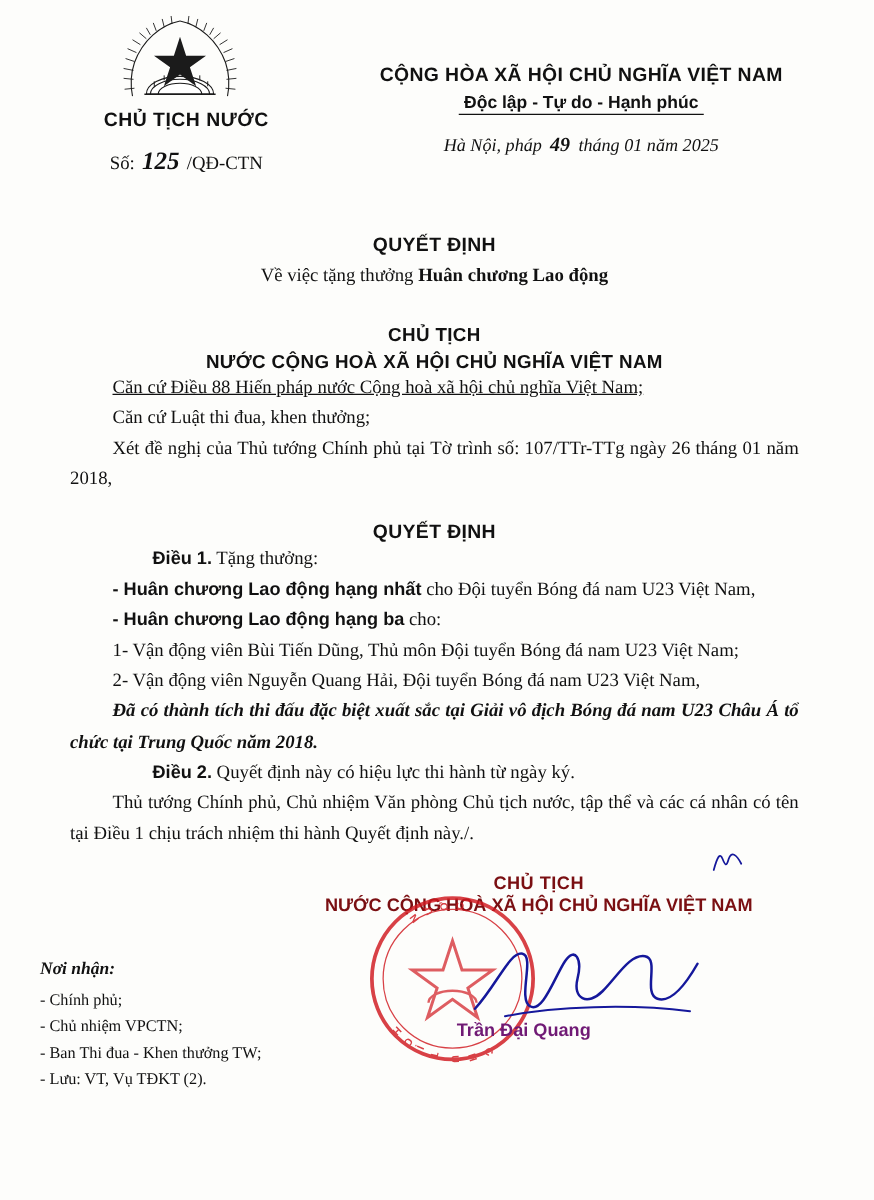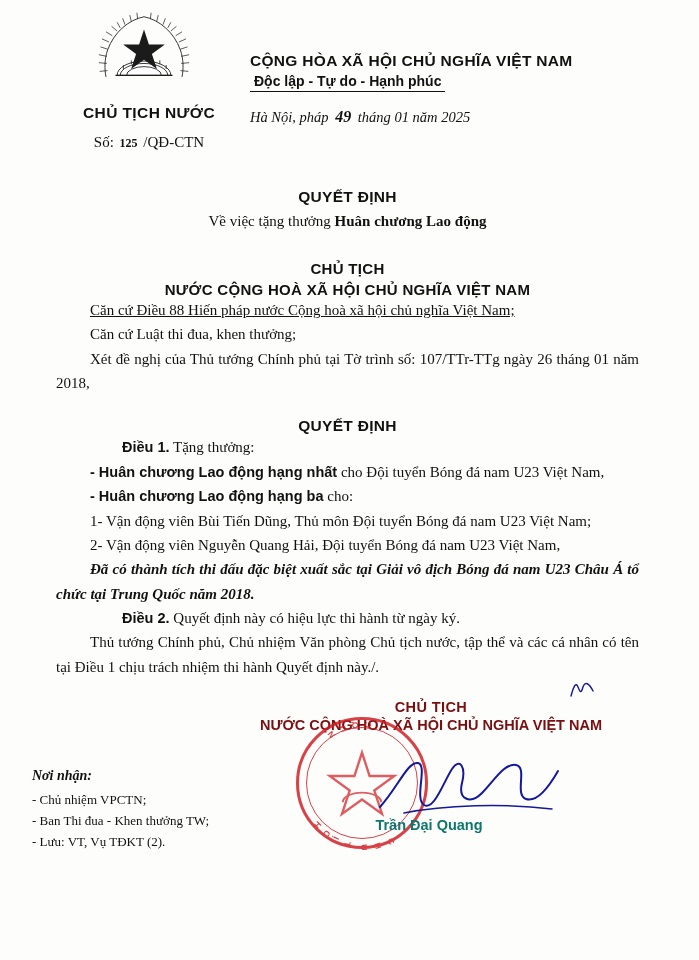--- a/index.html
+++ b/index.html
@@ -31,47 +31,48 @@
   .emblem {
     position: absolute;
     left: 96px;
     top: 12px;
     width: 96px;
     height: 76px;
   }
   .left-head {
     position: absolute;
     left: 34px;
-    top: 104px;
+    top: 88px;
     width: 230px;
     text-align: center;
   }
   .left-head .title {
     font-family: "Liberation Sans", sans-serif;
     font-weight: bold;
     font-size: 15.5px;
     letter-spacing: .4px;
   }
   .left-head .num {
     margin-top: 12px;
     font-size: 15px;
     font-family: "Liberation Serif", serif;
   }
   .left-head .num .numval {
-    font-weight: bold;
-    font-size: 12px;
+    font-style: italic;
+    font-weight: bold;
+    font-size: 20px;
     padding: 0 2px;
   }
 
   .right-head {
     position: absolute;
     left: 250px;
     top: 52px;
     width: 430px;
-    text-align: left;
+    text-align: center;
   }
   .right-head .l1 {
     font-family: "Liberation Sans", sans-serif;
     font-weight: bold;
     font-size: 15.5px;
     letter-spacing: .3px;
   }
   .right-head .l2 {
     font-family: "Liberation Sans", sans-serif;
     font-weight: bold;
@@ -172,28 +173,28 @@
     text-align: center;
     font-family: "Liberation Sans", sans-serif;
     font-weight: bold;
     font-size: 14.5px;
     color: #7a0f12;
   }
   .sign-title .l1 { letter-spacing: .4px; }
   .sign-title .l2 { margin-top: 2px; }
   .signer {
     position: absolute;
-    right: 20px;
+    right: 30px;
     top: 118px;
     width: 380px;
     text-align: center;
     font-family: "Liberation Sans", sans-serif;
     font-weight: bold;
     font-size: 14.5px;
-    color: #0f766e;
+    color: #701a75;
   }
   .stamp {
     position: absolute;
     left: 240px;
     top: 18px;
     width: 132px;
     height: 132px;
     border: 3px solid #d0181f;
     border-radius: 50%;
     opacity: .82;
@@ -410,19 +411,20 @@
         </svg>
       </div>
 
       <div class="signer">Trần Đại Quang</div>
     </div>
   </div>
 
   <div class="recipients">
     <div class="head">Nơi nhận:</div>
     <ul>
+      <li>- Chính phủ;</li>
       <li>- Chủ nhiệm VPCTN;</li>
       <li>- Ban Thi đua - Khen thưởng TW;</li>
       <li>- Lưu:  VT, Vụ TĐKT (2).</li>
     </ul>
   </div>
 
 </div>
 
 </body></html>

